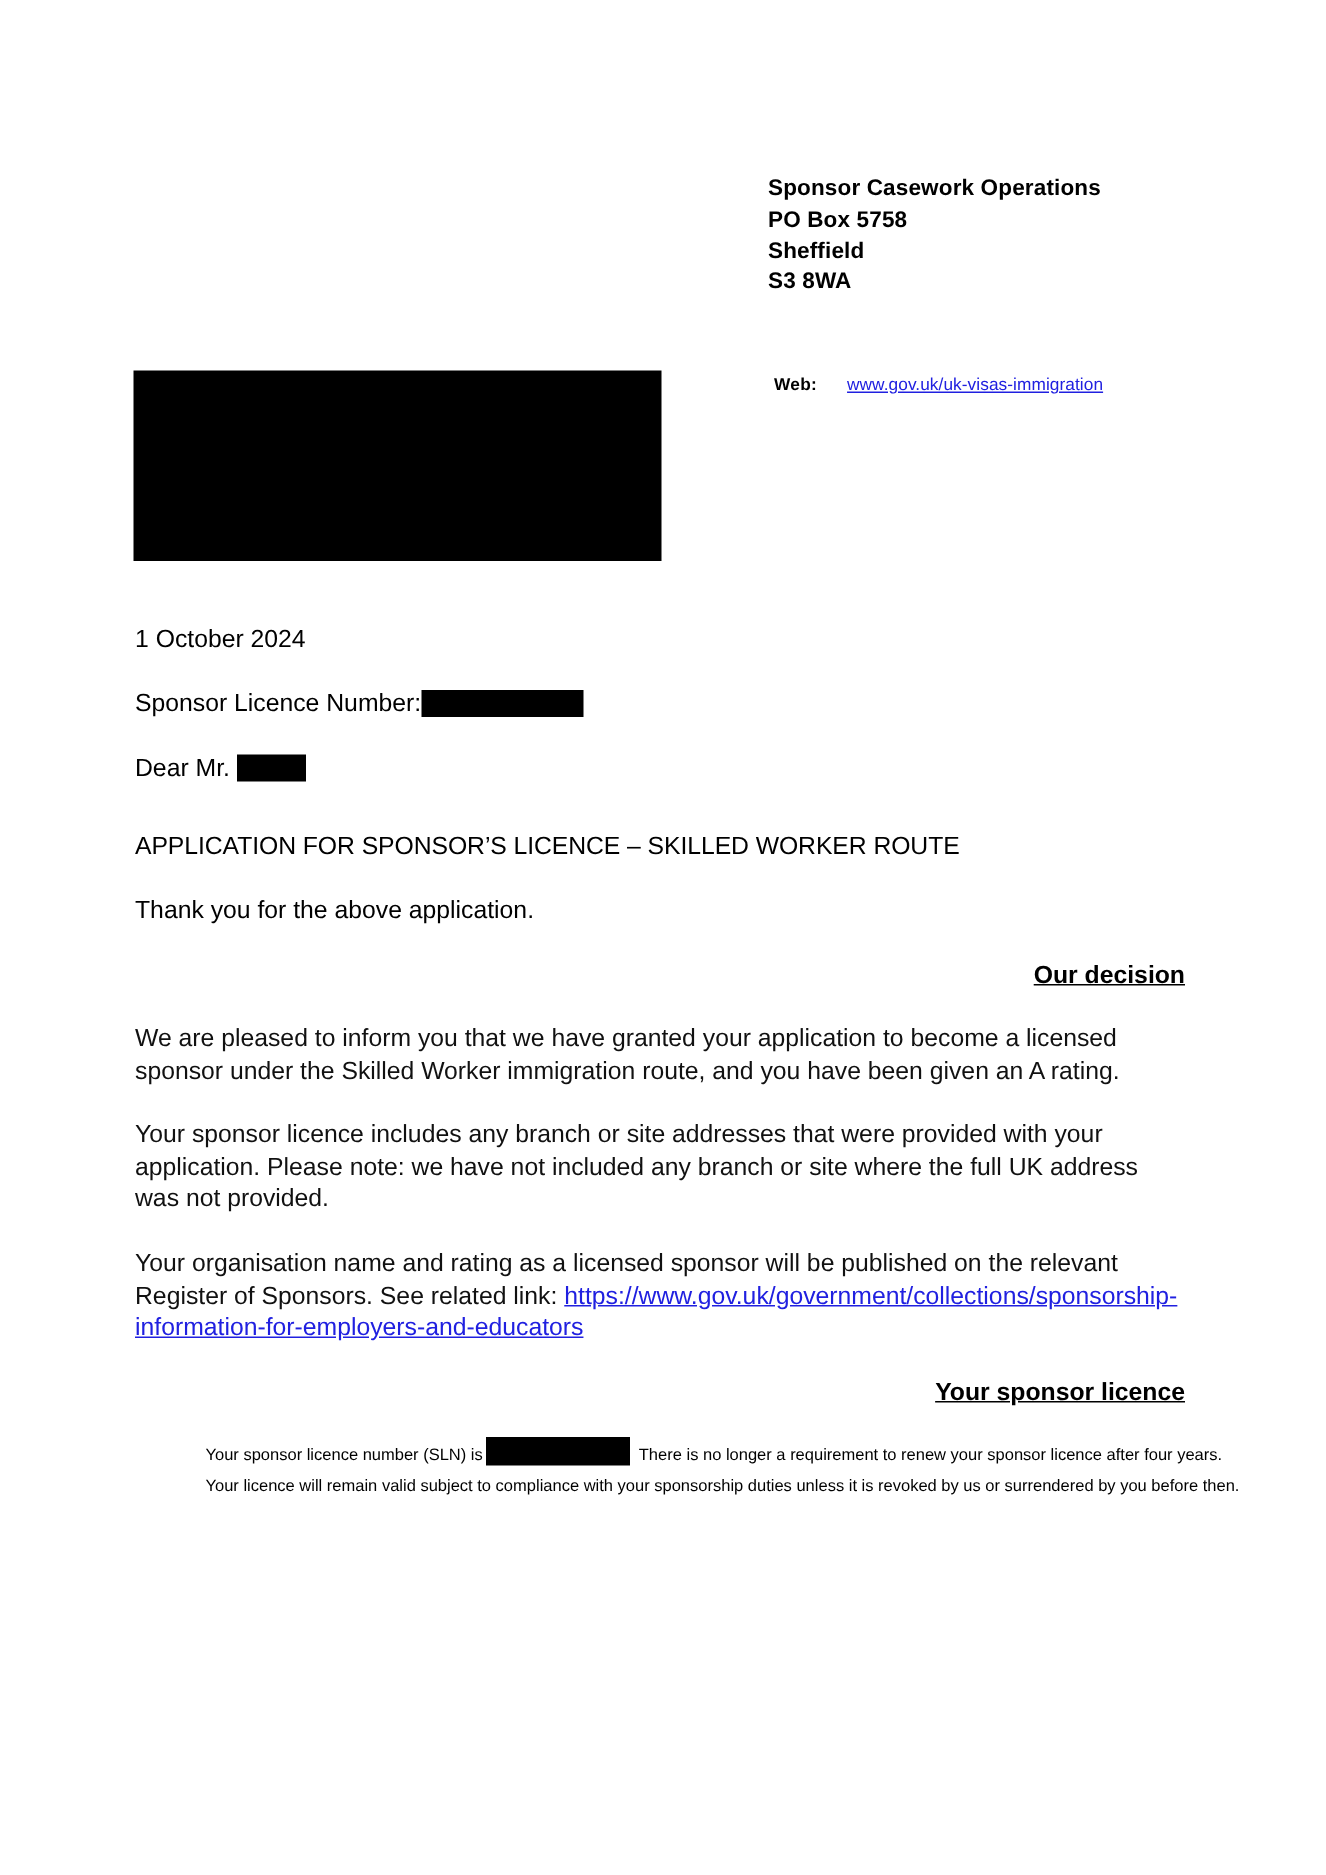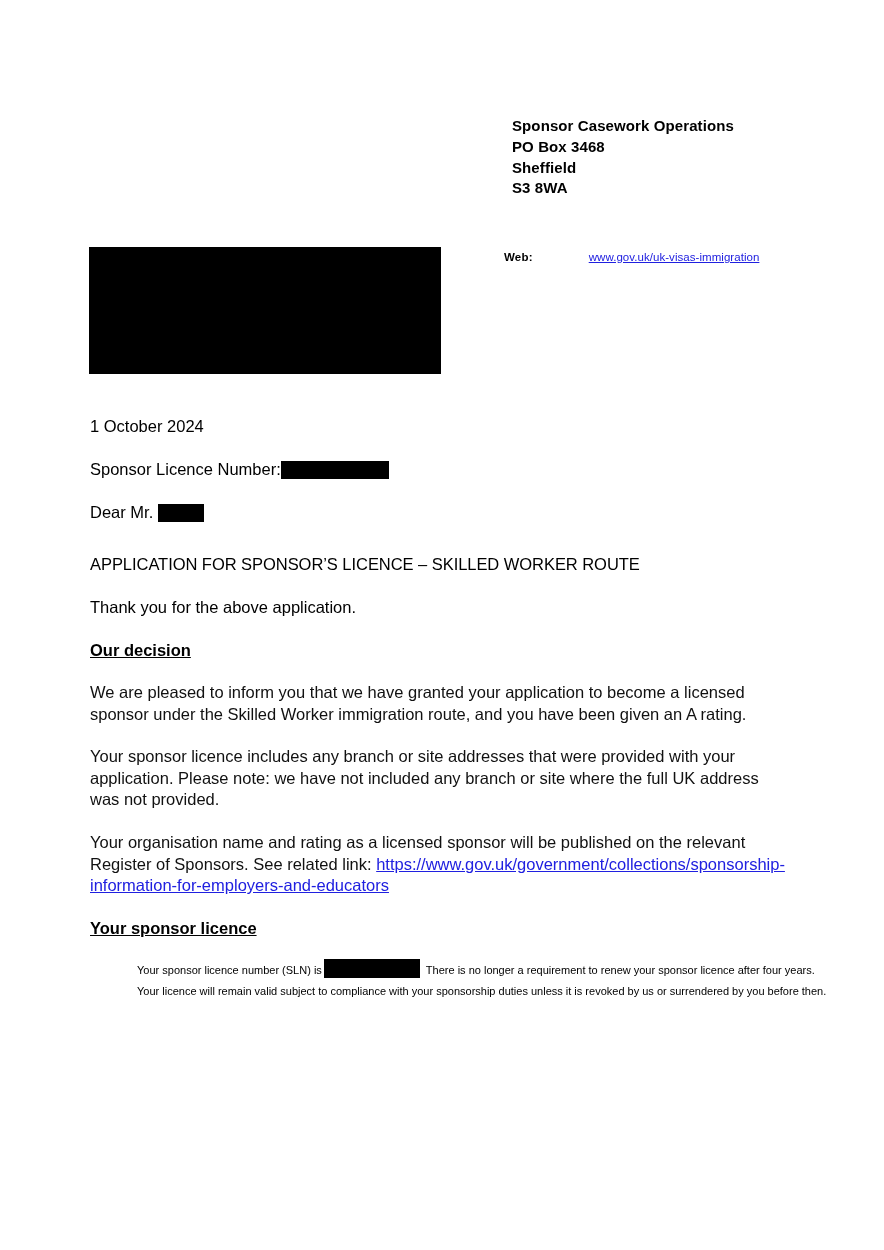--- a/index.html
+++ b/index.html
@@ -34,26 +34,25 @@
   .header-address .addr-line {
     font-size: 15px;
     font-weight: bold;
     line-height: 20.8px;
     letter-spacing: 0.1px;
     white-space: nowrap;
   }
 
   .web-row {
     position: absolute;
-    left: 504px;
+    left: 516px;
     top: 251px;
     display: flex;
     align-items: baseline;
     white-space: nowrap;
-    gap: 36px;
   }
   .web-label {
     font-size: 11.5px;
     font-weight: bold;
     letter-spacing: 0.2px;
   }
   .web-link {
     font-size: 11.5px;
     color: #2020e0;
     text-decoration: underline;
@@ -146,21 +145,21 @@
   }
 
   .section-heading {
     font-size: 16.5px;
     line-height: 21px;
     font-weight: bold;
     text-decoration: underline;
     margin-bottom: 21px;
     display: inline-block;
   }
-  .heading-wrap { margin-bottom: 0; }
+  .heading-wrap { margin-bottom: 0; text-align: right; }
 
   .para {
     font-size: 16.5px;
     line-height: 21.6px;
     margin-bottom: 21px;
     width: 698px;
     color: #111111;
   }
 
   .long-link {
@@ -183,21 +182,21 @@
     margin: 0 6px 0 2px;
   }
 </style>
 </head>
 <body>
 
 <div class="page">
 
   <div class="header-address">
     <div class="addr-line">Sponsor Casework Operations</div>
-    <div class="addr-line">PO Box 3468</div>
+    <div class="addr-line">PO Box 5758</div>
     <div class="addr-line">Sheffield</div>
     <div class="addr-line">S3 8WA</div>
   </div>
 
   <div class="web-row">
     <span class="web-label">Web:</span>
     <a class="web-link" href="#">www.gov.uk/uk-visas-immigration</a>
   </div>
 
   <div class="redaction redaction-block-address"></div>

